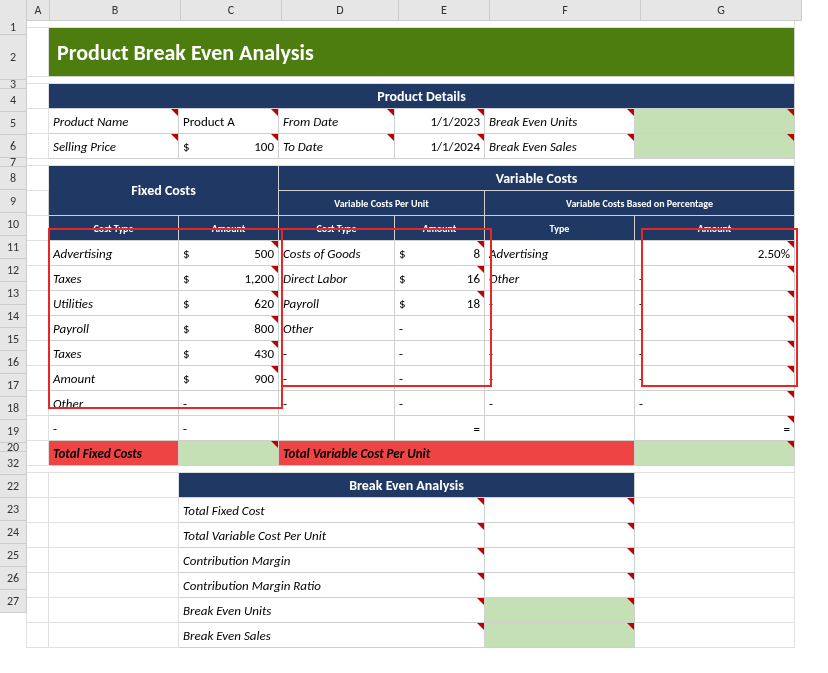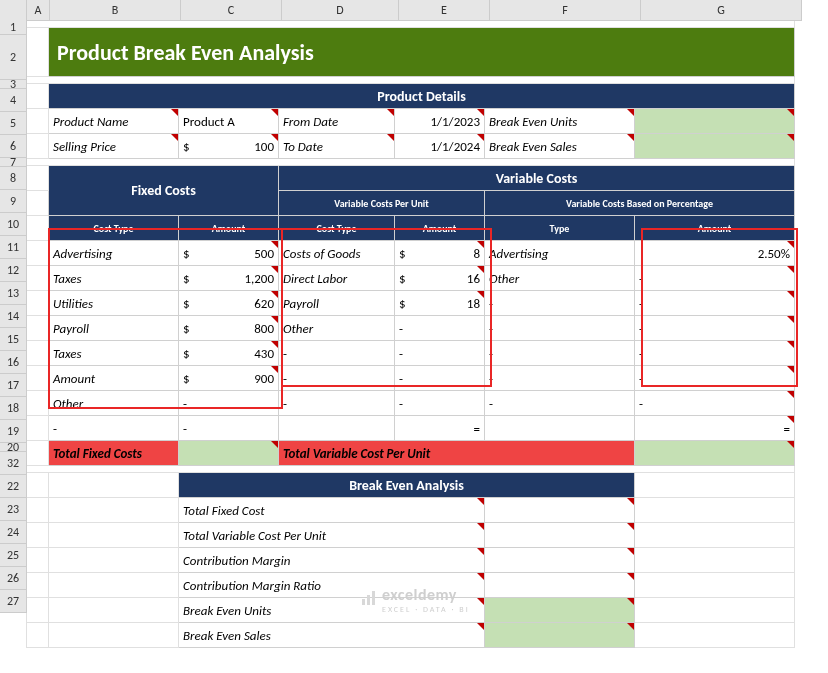--- a/index.html
+++ b/index.html
@@ -448,27 +448,14 @@
         <td class="noborder"></td>
       </tr>
     </tbody>
       </table>
   </div>
 
   <div class="redbox" style="left:48px; top:228px; width:231px; height:177px"></div>
   <div class="redbox" style="left:281px; top:228px; width:207px; height:155px"></div>
   <div class="redbox" style="left:641px; top:228px; width:153px; height:155px"></div>
 
-  <div class="watermark">
-    <span>
-      <svg width="18" height="18" viewBox="0 0 18 18">
-          <rect x="2" y="10" width="3" height="6" fill="#d8d8d8"></rect>
-          <rect x="7" y="6" width="3" height="10" fill="#d8d8d8"></rect>
-          <rect x="12" y="2" width="3" height="14" fill="#d8d8d8"></rect>
-        </svg>
-    </span>
-    <span>
-      <span style="font-size:16px">exceldemy</span>
-      <span class="sub">EXCEL · DATA · BI</span>
-    </span>
-  </div>
 
 </div>
 
 </body></html>

